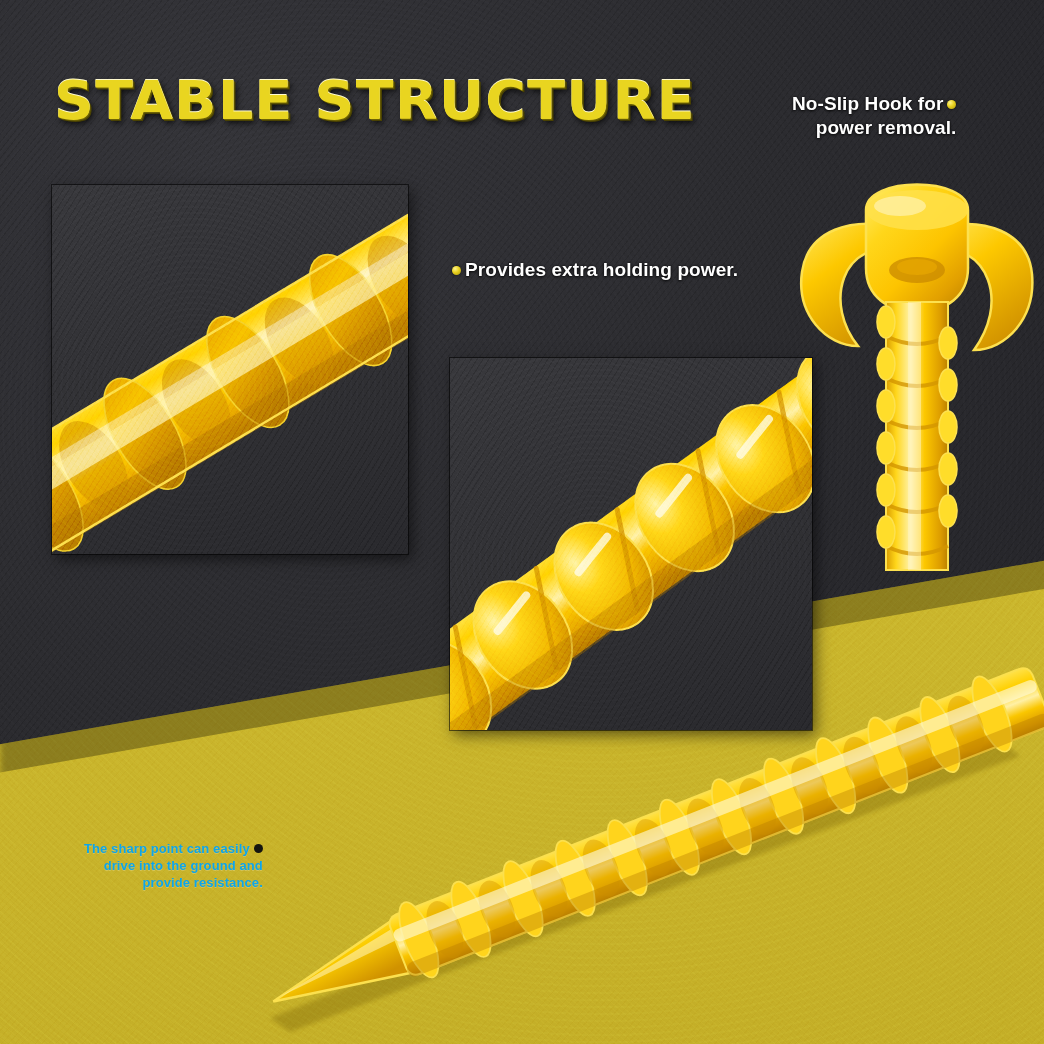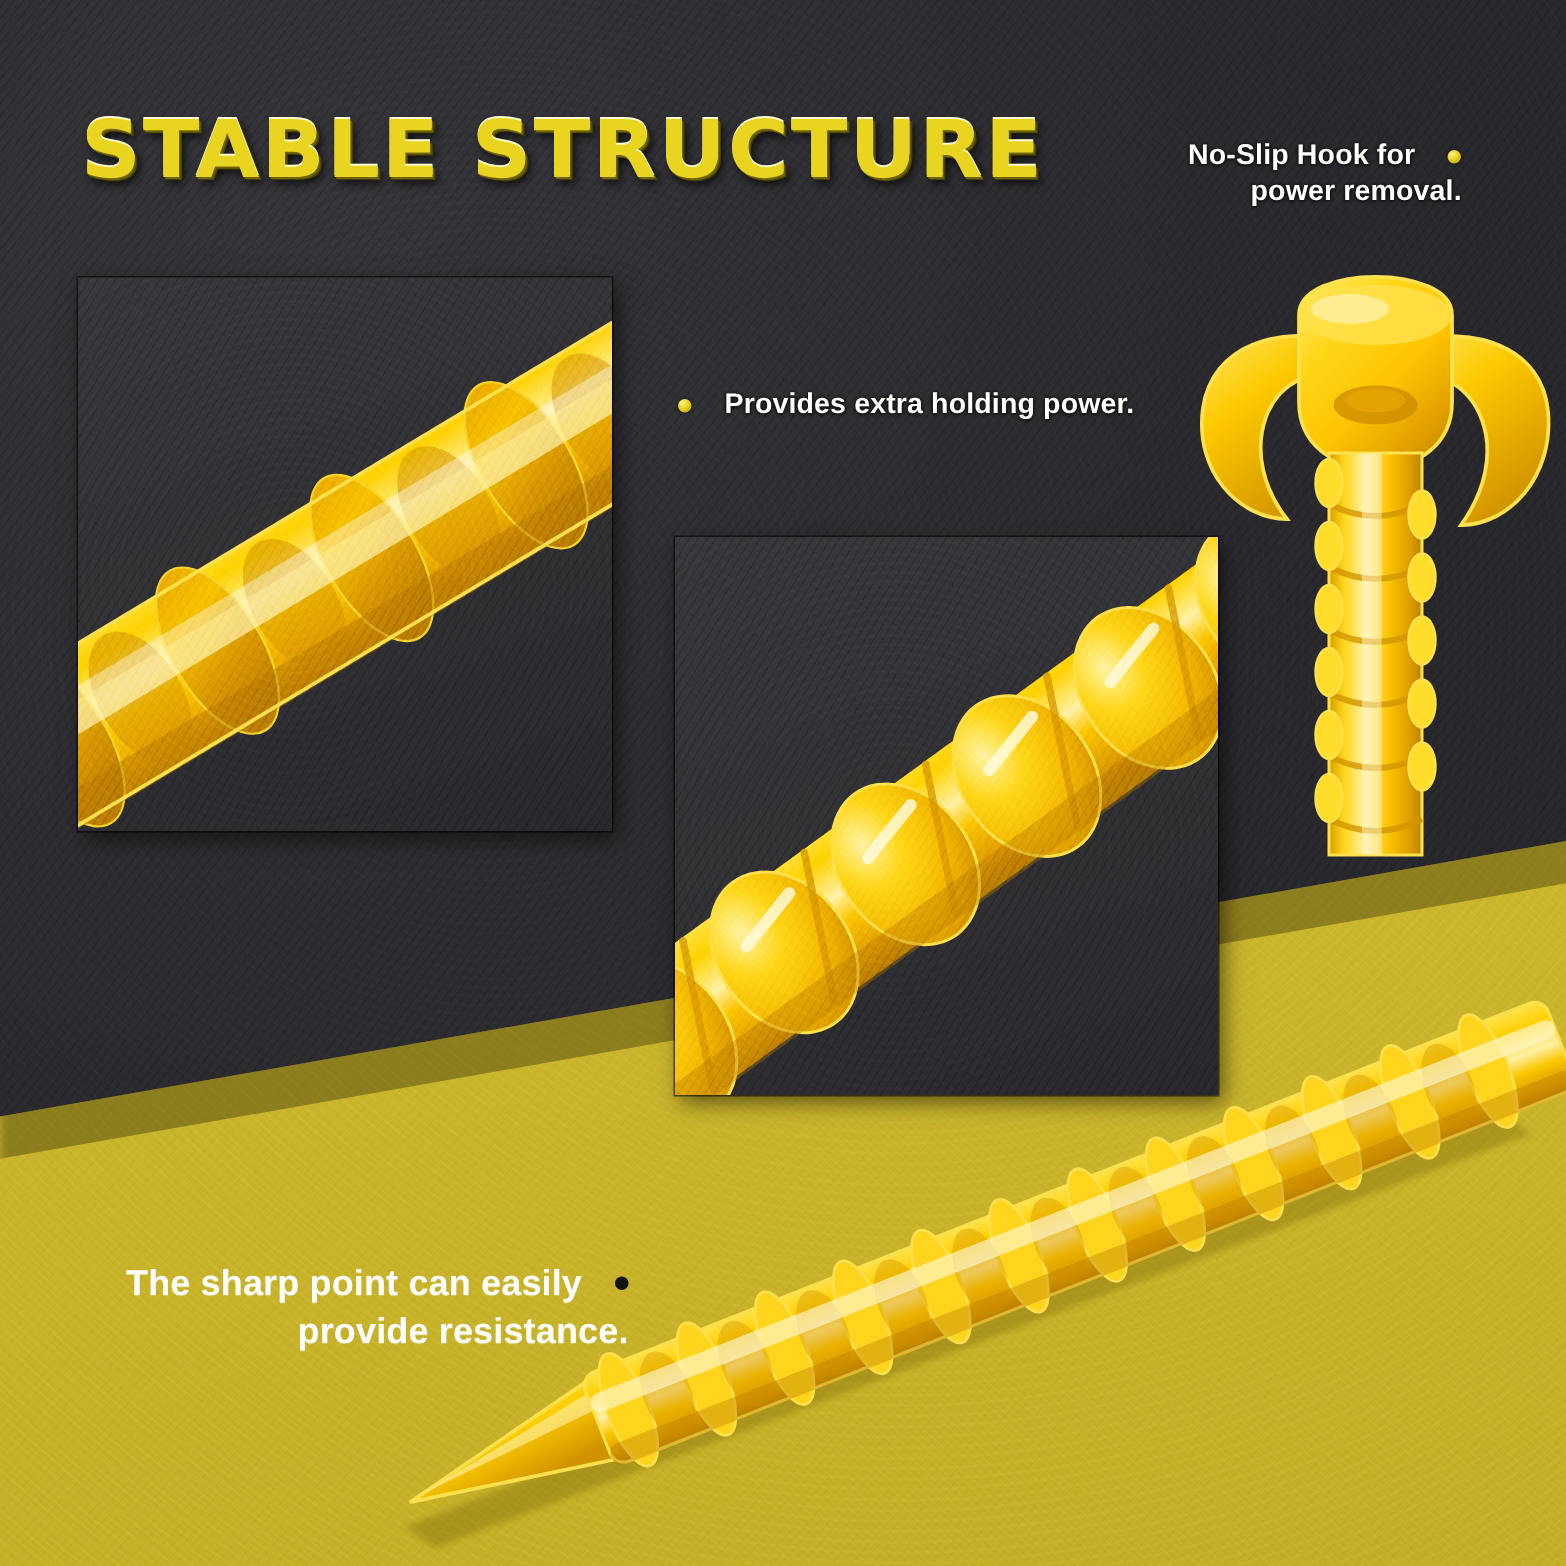--- a/index.html
+++ b/index.html
@@ -95,21 +95,21 @@
   .callout {
     position: absolute;
     color: #ffffff;
     font-size: 19px;
     font-weight: 700;
     line-height: 1.28;
     letter-spacing: .1px;
     text-shadow: 0 1px 3px rgba(0,0,0,.85), 0 0 2px rgba(0,0,0,.6);
     white-space: nowrap;
   }
-  .callout-row { display: flex; align-items: center; gap: 22px; }
+  .callout-row { display: flex; align-items: center; gap: 4px; }
   .dot {
     width: 9px; height: 9px;
     border-radius: 50%;
     background: radial-gradient(circle at 35% 30%, #fff38a 0%, #e8d01e 45%, #ab9709 100%);
     box-shadow: 0 0 3px rgba(0,0,0,.6);
     flex: none;
   }
   .dot-dark {
     width: 9px; height: 9px;
     border-radius: 50%;
@@ -120,24 +120,24 @@
   #callout-hook {
     left: 792px; top: 92px;
     text-align: right;
   }
   #callout-hook .callout-row { justify-content: flex-end; }
   #callout-holding { left: 452px; top: 258px; }
   #callout-bright  { left: 50px;  top: 572px; }
 
   #callout-sharp {
     left: 84px; top: 840px;
-    color: #ffffff;
+    color: #0ea5e9;
     text-shadow: 0 1px 0 rgba(255,255,255,.22);
     text-align: right;
-    font-size: 24px;
+    font-size: 13px;
     line-height: 1.32;
   }
   #callout-sharp .callout-row { justify-content: flex-end; }
   #callout-sharp .line { display: block; text-align: right; }
 
   
   .panel {
     position: absolute;
     background:
       linear-gradient(160deg, #3a3a3e 0%, #323236 50%, #2a2a2e 100%);
@@ -427,16 +427,17 @@
       <span>Provides extra holding power.</span>
     </div>
   </div>
 
 
   <div class="callout" id="callout-sharp">
     <div class="callout-row">
       <span>The sharp point can easily</span>
       <span class="dot-dark"></span>
     </div>
+    <span class="line">drive into the ground and</span>
     <span class="line">provide resistance.</span>
   </div>
 
 </div>
 
 </body></html>

